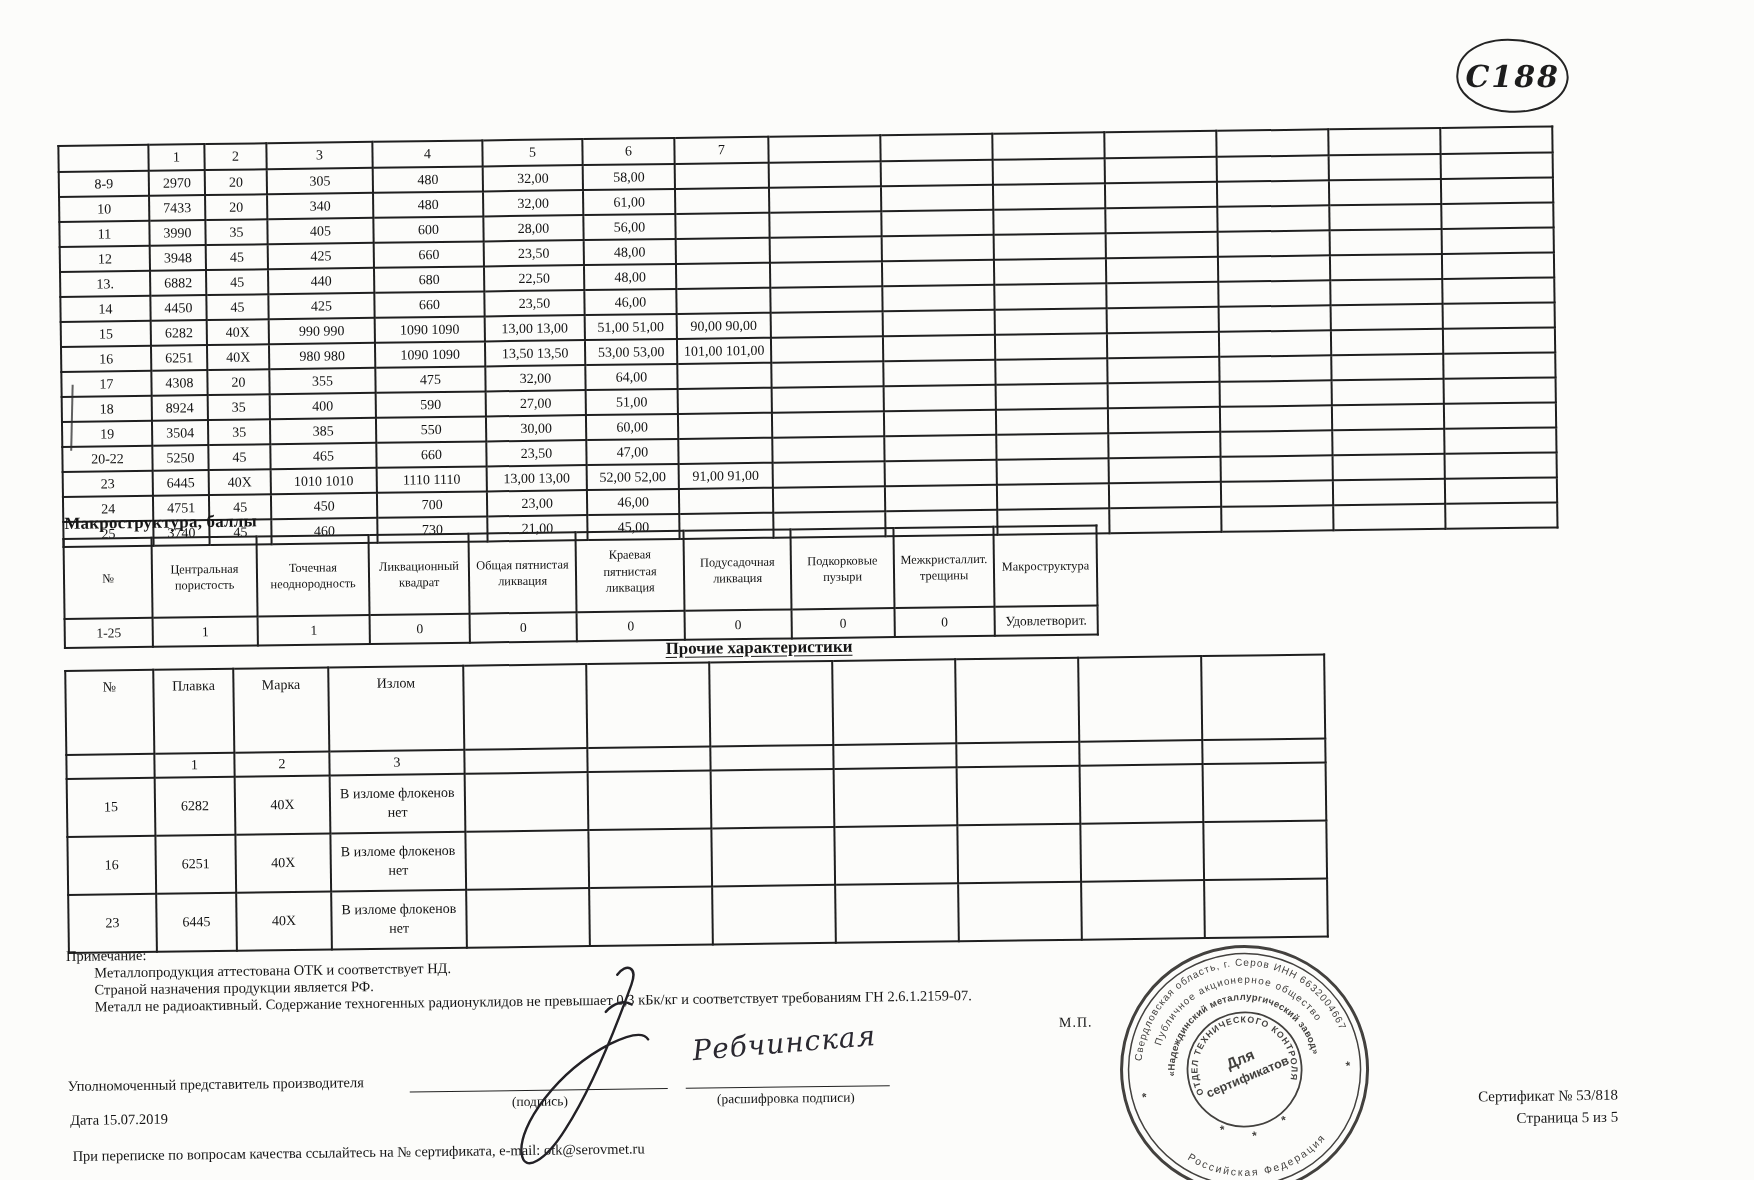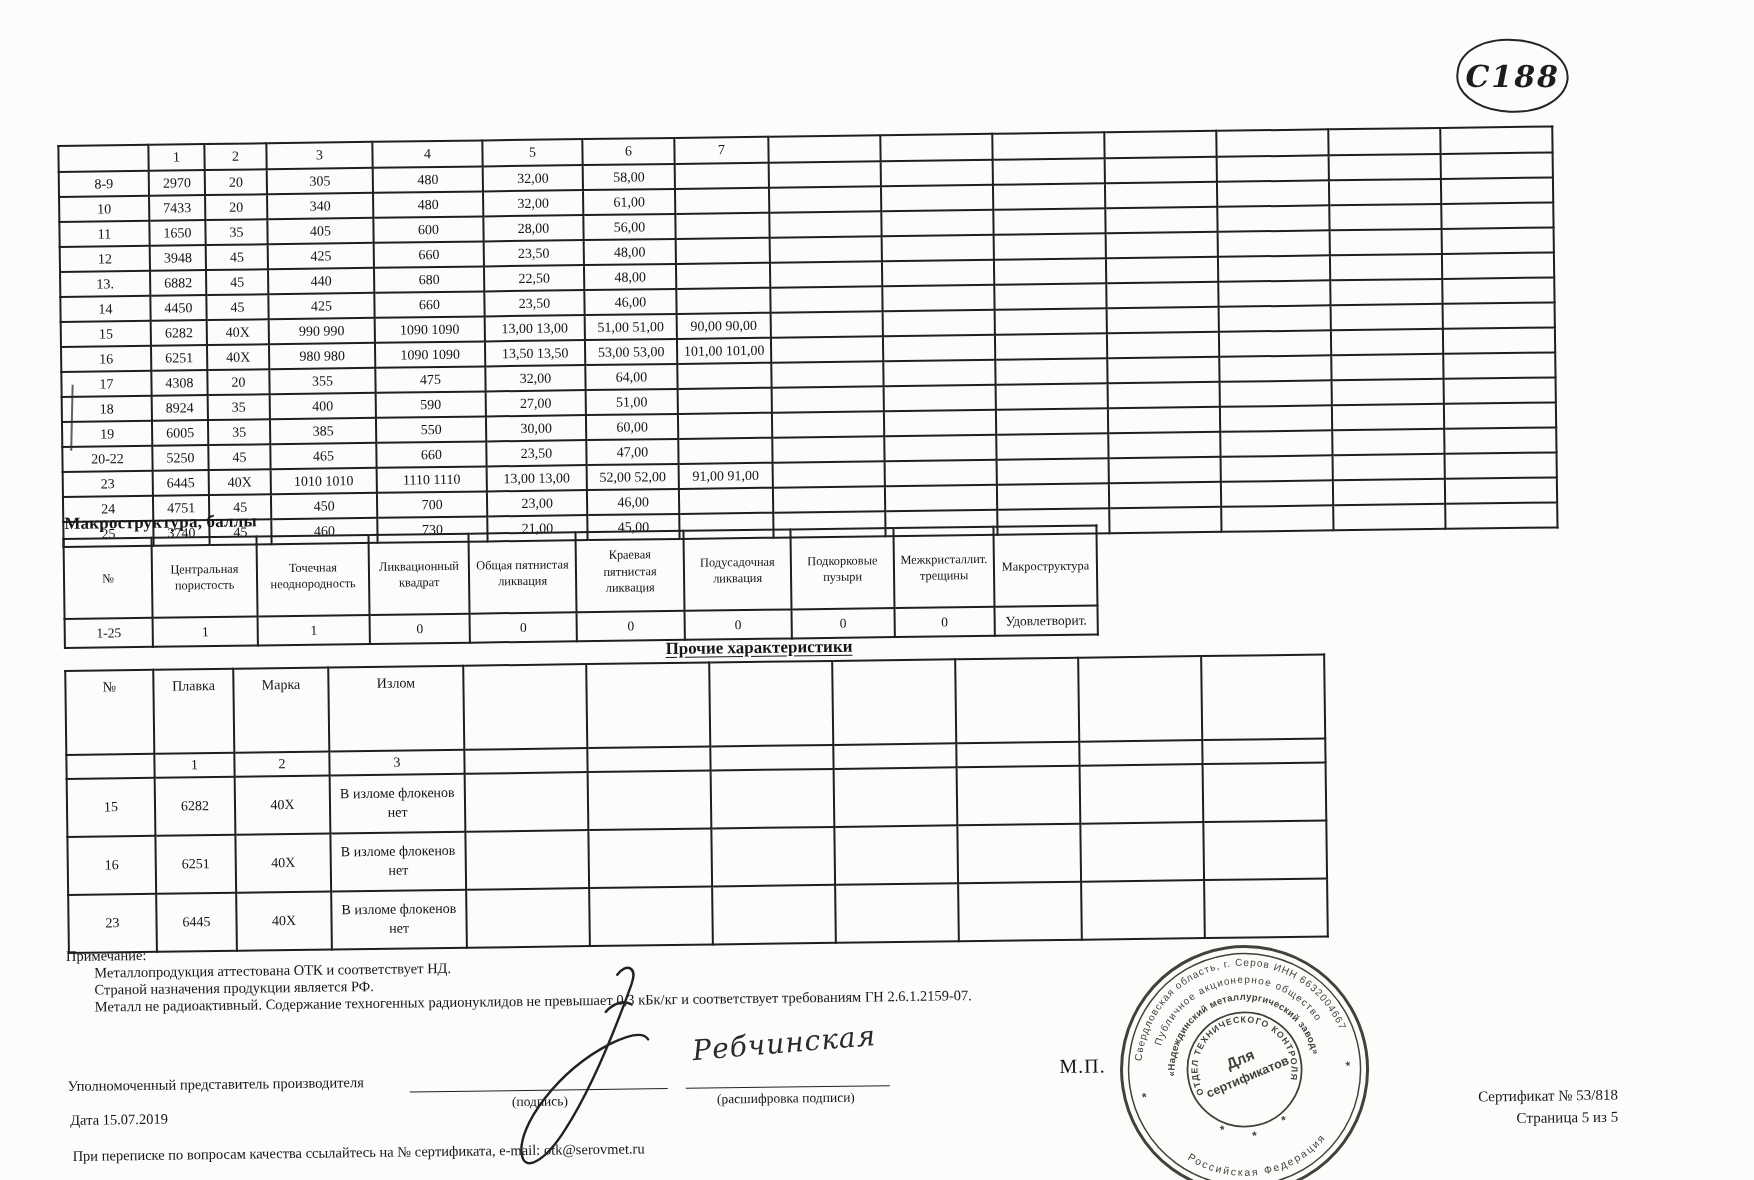--- a/index.html
+++ b/index.html
@@ -43,21 +43,21 @@
   
   .sig-label{left:60px;top:1078px;font-size:14.5px;}
   .sig-line{border-bottom:1.6px solid #222;height:16px;top:1080px;}
   .sig-caption{top:1100px;font-size:13.5px;text-align:center;}
   .sig-name{
     left:652px;top:1036px;width:250px;text-align:center;
     font-style:italic;font-size:28px;color:#2a2830;
     transform:rotate(-4deg);letter-spacing:1px;
     font-family:"DejaVu Serif","Liberation Serif",serif;
   }
-  .mp{left:1052px;top:1068px;font-size:20px;letter-spacing:1px;}
+  .mp{left:1052px;top:1028px;font-size:14px;letter-spacing:1px;}
   .date-line{left:62px;top:1112px;font-size:14.5px;}
   .corr-line{left:64px;top:1148px;font-size:14.5px;}
   
   .footer{left:1370px;top:1104px;width:240px;text-align:right;font-size:15px;line-height:22px;}
   
   .c188{
     left:1462px;top:58px;width:108px;height:70px;
     border:2.5px solid #242424;border-radius:52% 48% 55% 45%;
     transform:rotate(7deg);
     display:flex;align-items:center;justify-content:center;
@@ -147,21 +147,21 @@
           <td></td>
           <td></td>
           <td></td>
           <td></td>
           <td></td>
           <td></td>
           <td></td>
         </tr>
         <tr>
           <td>11</td>
-          <td>1650</td>
+          <td>3990</td>
           <td>35</td>
           <td>405</td>
           <td>600</td>
           <td>28,00</td>
           <td>56,00</td>
           <td></td>
           <td></td>
           <td></td>
           <td></td>
           <td></td>
@@ -283,21 +283,21 @@
           <td></td>
           <td></td>
           <td></td>
           <td></td>
           <td></td>
           <td></td>
           <td></td>
         </tr>
         <tr>
           <td>19</td>
-          <td>6005</td>
+          <td>3504</td>
           <td>35</td>
           <td>385</td>
           <td>550</td>
           <td>30,00</td>
           <td>60,00</td>
           <td></td>
           <td></td>
           <td></td>
           <td></td>
           <td></td>

